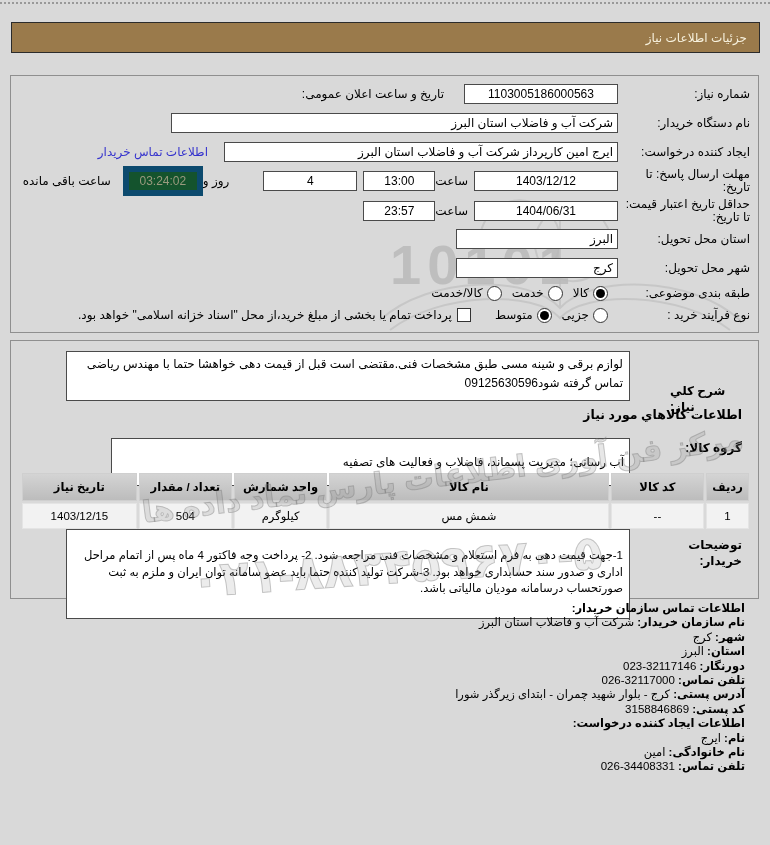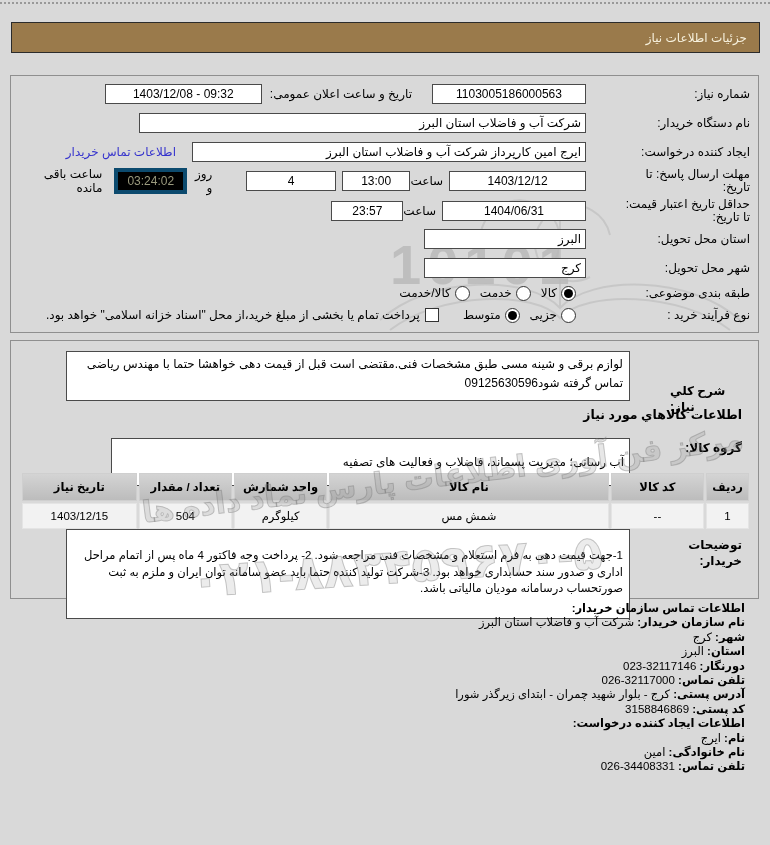--- a/index.html
+++ b/index.html
@@ -12,31 +12,31 @@
   .dotline{position:absolute;top:2px;left:0;right:0;height:0;border-top:2px dotted #999;}
   .titlebar{
     position:absolute;top:22px;left:11px;right:10px;height:29px;
     background:#9a7a4b;border:1px solid #2b2b2b;color:#f7f1dd;
     display:flex;align-items:center;padding:0 12px;font-size:12px;
   }
   .panel{position:absolute;left:10px;right:11px;border:1px solid #8f8f8f;}
   #panel1{top:75px;height:256px;}
   #panel2{top:340px;height:257px;}
   .row{position:absolute;right:8px;left:8px;display:flex;align-items:center;}
-  .lbl{flex:0 0 132px;width:132px;line-height:13px;margin-left:32px;}
+  .lbl{flex:0 0 132px;width:132px;line-height:13px;}
   .box{
     background:#fff;border:1px solid #4a4a4a;height:18px;line-height:18px;
     padding:0 4px;overflow:hidden;white-space:nowrap;
   }
   .num{direction:ltr;text-align:center;}
   .tright{text-align:right;}
   .link{color:#3533cd;margin:0 16px;cursor:pointer;white-space:nowrap;}
   .ms6{margin-inline-start:6px;}
   .ms28{margin-inline-start:28px;}
-  .yellow{background:#000000;border:4px solid #0c4a6e;color:#9a9a7e;}
+  .yellow{background:#14532d;border:6px solid #0c4a6e;color:#9a9a7e;}
   .radio{
     display:inline-block;width:13px;height:13px;border:1px solid #333;border-radius:50%;
     background:#fff;margin-inline-start:10px;margin-inline-end:4px;position:relative;flex:0 0 13px;
   }
   .radio.on::after{
     content:"";position:absolute;top:2px;left:2px;width:9px;height:9px;border-radius:50%;background:#000;
   }
   .chk{
     display:inline-block;width:12px;height:12px;border:1px solid #333;background:#fff;
     margin-inline-start:24px;margin-inline-end:5px;flex:0 0 12px;
@@ -89,21 +89,20 @@
   </g>
 </svg>
 <div class="wm" id="wm-pars">ParsNamadData</div>
 
 <div class="panel" id="panel1">
 
   <div class="row" style="top:7px;height:22px;">
     <span class="lbl">شماره نیاز:</span>
     <span class="box num" style="width:144px;">1103005186000563</span>
     <span style="margin:0 20px 0 8px;white-space:nowrap;">تاریخ و ساعت اعلان عمومی:</span>
-    <span class="box num" style="width:147px;">1403/12/08 - 09:32</span>
   </div>
 
   <div class="row" style="top:36px;height:22px;">
     <span class="lbl">نام دستگاه خریدار:</span>
     <span class="box tright" style="width:437px;">شرکت آب و فاضلاب استان البرز</span>
   </div>
 
   <div class="row" style="top:65px;height:22px;">
     <span class="lbl">ایجاد کننده درخواست:</span>
     <span class="box tright" style="width:384px;">ایرج امین کارپرداز شرکت آب و فاضلاب استان البرز</span>

